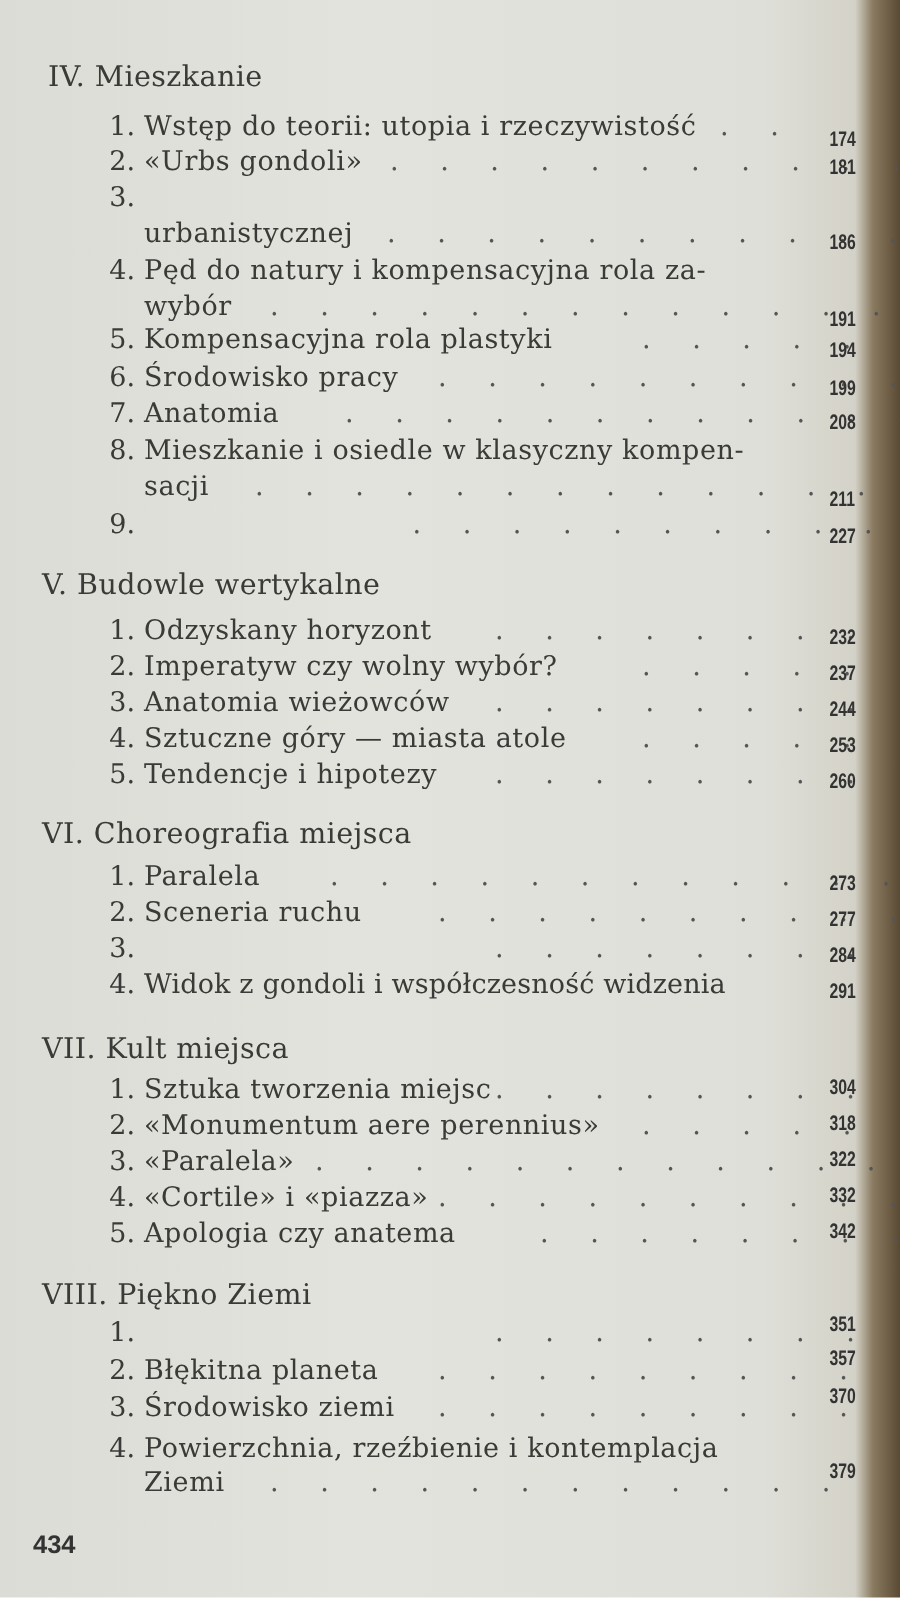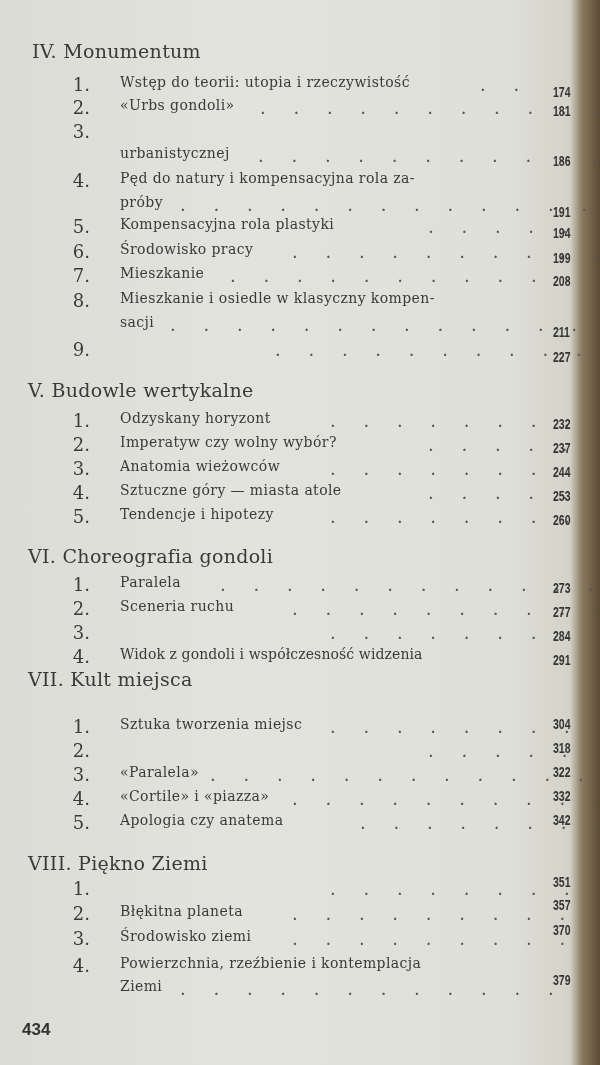--- a/index.html
+++ b/index.html
@@ -6,31 +6,31 @@
   body {
     width:600px; height:1065px; overflow:hidden; position:relative;
     background: linear-gradient(90deg, #dcdcd6 0%, #e3e3dd 40%, #dedfd8 85%, #d4d2c8 95%, #8a7a60 97%, #5a4a34 100%);
     font-family: "DejaVu Serif", serif;
     color:#3a3a38;
   }
   .page { position:absolute; left:0; top:0; width:585px; height:1065px; }
   .sec-title { position:absolute; font-size:19px; letter-spacing:0.3px; white-space:nowrap; }
   .entry { position:absolute; left:60px; width:510px; height:24px; }
   .entry .num { position:absolute; left:0; width:30px; text-align:right; font-size:18px; }
-  .entry .txt { position:absolute; left:36px; font-size:14px; white-space:nowrap; letter-spacing:0.4px;margin-left:24px; }
+  .entry .txt { position:absolute; left:36px; font-size:18px; white-space:nowrap; letter-spacing:0.4px; }
   .entry .dots { position:absolute; font-size:18px; letter-spacing:11px; color:#555; white-space:nowrap; }
   .entry .pg { position:absolute; left:493px; font-family:"Liberation Sans Narrow","Liberation Sans",sans-serif; font-size:14px; font-weight:bold; transform:scaleX(0.75); transform-origin:left; color:#333; }
   .footer { position:absolute; left:22px; top:1020px; font-family:"Liberation Sans",sans-serif; font-weight:bold; font-size:17px; color:#333; }
 </style>
 </head>
 <body>
 
 <div class="page">
 
-  <div class="sec-title" style="left:32px;top:40px;">IV. Monumentum</div>
+  <div class="sec-title" style="left:32px;top:40px;">IV. Mieszkanie</div>
 
   <div class="entry" style="top:74px;">
     <span class="num">1.</span>
     <span class="txt">Wstęp do teorii: utopia i rzeczywistość</span>
     <span class="dots" style="left:420px">. .</span>
     <span class="pg" style="top:10px">174</span>
   </div>
   <div class="entry" style="top:97px;">
     <span class="num">2.</span>
     <span class="txt">«Urbs gondoli»</span>
@@ -43,39 +43,39 @@
   <div class="entry" style="top:145px;">
     <span class="txt">urbanistycznej</span>
     <span class="dots" style="left:198px">. . . . . . . . . . .</span>
     <span class="pg" style="top:8px">186</span>
   </div>
   <div class="entry" style="top:170px;">
     <span class="num">4.</span>
     <span class="txt">Pęd do natury i kompensacyjna rola za-</span>
   </div>
   <div class="entry" style="top:194px;">
-    <span class="txt">próby</span>
+    <span class="txt">wybór</span>
     <span class="dots" style="left:120px">. . . . . . . . . . . . . .</span>
     <span class="pg" style="top:10px">191</span>
   </div>
   <div class="entry" style="top:216px;">
     <span class="num">5.</span>
     <span class="txt">Kompensacyjna rola plastyki</span>
     <span class="dots" style="left:368px">. . . . .</span>
     <span class="pg" style="top:9px">194</span>
   </div>
   <div class="entry" style="top:241px;">
     <span class="num">6.</span>
     <span class="txt">Środowisko pracy</span>
     <span class="dots" style="left:232px">. . . . . . . . . .</span>
     <span class="pg" style="top:9px">199</span>
   </div>
   <div class="entry" style="top:265px;">
     <span class="num">7.</span>
-    <span class="txt">Mieszkanie</span>
+    <span class="txt">Anatomia</span>
     <span class="dots" style="left:170px">. . . . . . . . . . . .</span>
     <span class="pg" style="top:8px">208</span>
   </div>
   <div class="entry" style="top:290px;">
     <span class="num">8.</span>
     <span class="txt">Mieszkanie i osiedle w klasyczny kompen-</span>
   </div>
   <div class="entry" style="top:314px;">
     <span class="txt">sacji</span>
     <span class="dots" style="left:110px">. . . . . . . . . . . . . .</span>
@@ -112,21 +112,21 @@
     <span class="dots" style="left:368px">. . . . .</span>
     <span class="pg" style="top:6px">253</span>
   </div>
   <div class="entry" style="top:506px;">
     <span class="num">5.</span>
     <span class="txt">Tendencje i hipotezy</span>
     <span class="dots" style="left:270px">. . . . . . . .</span>
     <span class="pg" style="top:6px">260</span>
   </div>
 
-  <div class="sec-title" style="left:28px;top:545px;">VI. Choreografia gondoli</div>
+  <div class="sec-title" style="left:28px;top:545px;">VI. Choreografia miejsca</div>
   <div class="entry" style="top:574px;">
     <span class="num">1.</span>
     <span class="txt">Paralela</span>
     <span class="dots" style="left:160px">. . . . . . . . . . . . .</span>
     <span class="pg" style="top:6px">273</span>
   </div>
   <div class="entry" style="top:598px;">
     <span class="num">2.</span>
     <span class="txt">Sceneria ruchu</span>
     <span class="dots" style="left:232px">. . . . . . . . . . .</span>
@@ -136,29 +136,30 @@
     <span class="num">3.</span>
     <span class="dots" style="left:270px">. . . . . . . .</span>
     <span class="pg" style="top:6px">284</span>
   </div>
   <div class="entry" style="top:646px;">
     <span class="num">4.</span>
     <span class="txt" style="letter-spacing:0.1px">Widok z gondoli i współczesność widzenia</span>
     <span class="pg" style="top:6px">291</span>
   </div>
 
-  <div class="sec-title" style="left:28px;top:668px;">VII. Kult miejsca</div>
+  <div class="sec-title" style="left:28px;top:688px;">VII. Kult miejsca</div>
   <div class="entry" style="top:716px;">
     <span class="num">1.</span>
     <span class="txt">Sztuka tworzenia miejsc</span>
     <span class="dots" style="left:270px">. . . . . . . .</span>
     <span class="pg" style="top:0px">304</span>
   </div>
   <div class="entry" style="top:740px;">
     <span class="num">2.</span>
+    <span class="txt">«Monumentum aere perennius»</span>
     <span class="dots" style="left:368px">. . . . .</span>
     <span class="pg" style="top:0px">318</span>
   </div>
   <div class="entry" style="top:764px;">
     <span class="num">3.</span>
     <span class="txt">«Paralela»</span>
     <span class="dots" style="left:150px">. . . . . . . . . . . . . .</span>
     <span class="pg" style="top:0px">322</span>
   </div>
   <div class="entry" style="top:788px;">

